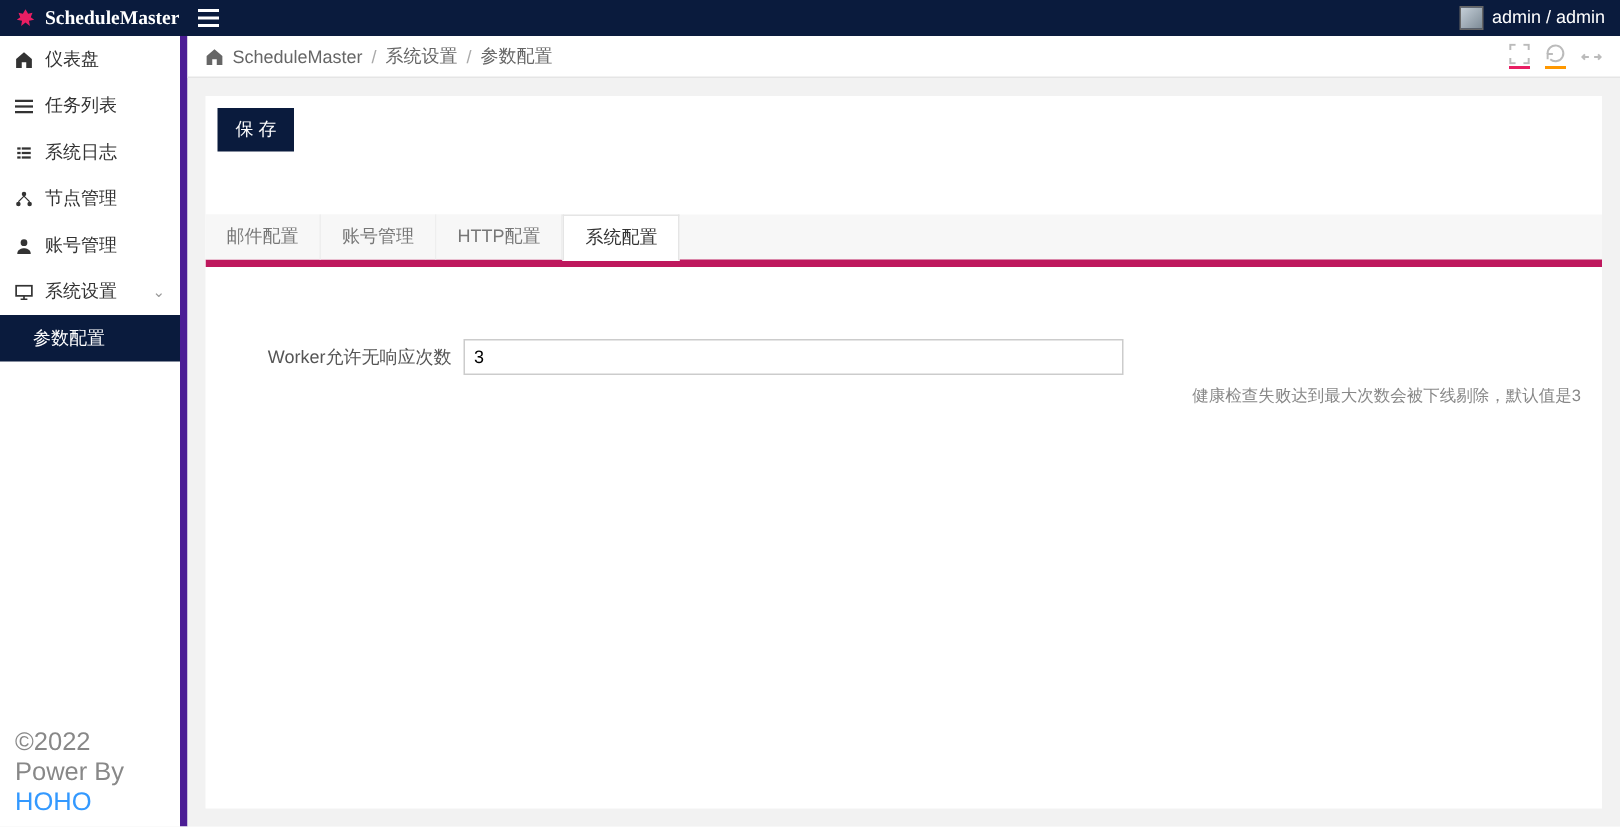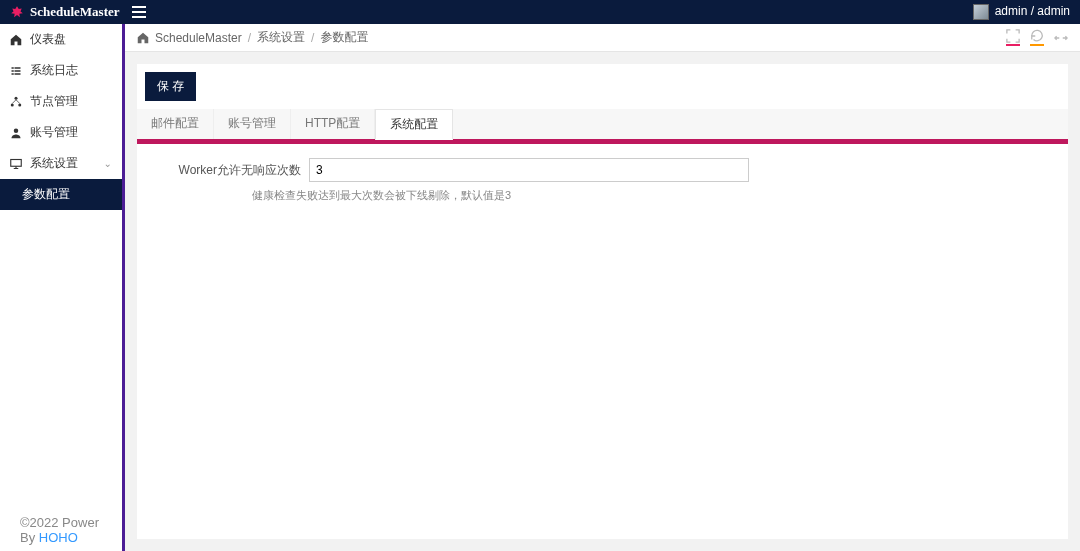--- a/index.html
+++ b/index.html
@@ -10,51 +10,51 @@
 .header-left { display: flex; align-items: center; gap: 6px; }
 .logo-icon { width: 14px; height: 14px; fill: #e91e63; }
 .brand { font-family: "Comic Sans MS", cursive; font-size: 13px; font-weight: bold; }
 .hamburger { width: 14px; height: 12px; display: flex; flex-direction: column; justify-content: space-between; cursor: pointer; margin-left: 6px; }
 .hamburger span { height: 2px; background: #fff; display: block; }
 .header-right { display: flex; align-items: flex-start; gap: 6px; }
 .avatar { width: 16px; height: 16px; background: linear-gradient(135deg,#c5cfd8,#7d8b96); border: 1px solid #666; }
 
 
 .layout { display: flex; height: calc(100% - 24px); }
-.sidebar { width: 125px; background: #fff; display: flex; flex-direction: column; border-right: 3px solid #4c1d95; }
+.sidebar { width: 125px; background: #fff; display: flex; flex-direction: column; border-right: 5px solid #4c1d95; }
 .menu { flex: 1; }
 .menu-item { display: flex; align-items: center; gap: 8px; padding: 7px 10px; cursor: pointer; color: #333; border-bottom: 0; }
 .menu-item .mi { width: 12px; height: 12px; display: inline-flex; align-items: center; justify-content: center; flex-shrink: 0; }
 .menu-item.sub { padding-left: 22px; background: #0a1b3d; color: #fff; }
 .menu-item.expand { justify-content: space-between; }
 .chev { font-size: 10px; color: #999; }
-.footer { font-size: 13px; color: #888; padding: 6px 20px; }
+.footer { font-size: 17px; color: #888; padding: 6px 10px; }
 .footer a { color: #3399ff; text-decoration: none; }
 
 .main { flex: 1; background: #f2f2f2; display: flex; flex-direction: column; overflow: hidden; }
 .breadcrumb-bar { background: #fff; height: 28px; display: flex; align-items: center; justify-content: space-between; padding: 0 12px; border-bottom: 1px solid #e5e5e5; }
 .breadcrumb { color: #666; display: flex; align-items: center; gap: 6px; }
 .breadcrumb .home { width: 12px; height: 12px; }
 .breadcrumb .sep { color: #aaa; }
 .tool-icons { display: flex; gap: 10px; align-items: center; }
 .tool-icons svg { width: 14px; height: 14px; cursor: pointer; }
 .red-under { border-bottom: 2px solid #e91e63; padding-bottom: 1px; }
 .orange-under { border-bottom: 2px solid #ff9800; padding-bottom: 1px; }
 
-.content { margin: 12px; background: #fff; flex: 1; display: flex; flex-direction: column; overflow: hidden; }
+.content { margin: 12px; background: #fff; flex: 1; display: flex; flex-direction: column; overflow: hidden; gap: 34px; }
 .save-bar { padding: 8px 8px 0 8px; }
 .save-btn { background: #0a1b3d; color: #fff; border: none; padding: 6px 12px; font-size: 12px; cursor: pointer; }
 .tabs { display: flex; border-bottom: 5px solid #be185d; background: #f7f7f7; margin-top: 8px; }
 .tab { padding: 6px 14px; color: #777; cursor: pointer; background: #f7f7f7; border-right: 1px solid #eee; }
 .tab.active { background: #fff; color: #333; border-bottom: 1px solid #fff; margin-bottom: -1px; border-top: 1px solid #e5e5e5; border-left: 1px solid #e5e5e5; border-right: 1px solid #e5e5e5; }
 .form-area { padding: 14px; }
 .form-row { display: flex; align-items: center; gap: 8px; margin-bottom: 6px; }
 .form-label { width: 150px; text-align: right; color: #555; }
 .form-input { width: 440px; padding: 4px 6px; border: 1px solid #ccc; font-size: 12px; }
-.form-hint { margin-left: 101px; color: #888; font-size: 11px; }
+.form-hint { margin-left: 80px; color: #888; font-size: 11px; text-align: right; }
 
 svg { display: block; }
 </style>
 </head>
 <body>
 
 <div class="header">
   <div class="header-left">
     <svg class="logo-icon" viewBox="0 0 24 24">
         <path d="M12 2 L15 7 L20 6 L18 11 L22 14 L16 15 L17 21 L12 17 L7 21 L8 15 L2 14 L6 11 L4 6 L9 7 Z"></path>
@@ -75,20 +75,30 @@
 <div class="layout">
   <div class="sidebar">
     <div class="menu">
       <div class="menu-item">
         <span class="mi">
             <svg viewBox="0 0 16 16" width="12" height="12" fill="#333">
               <path d="M8 1 L15 7 V15 H10 V10 H6 V15 H1 V7 Z"></path>
             </svg>
           </span>
         <span>仪表盘</span>
+      </div>
+      <div class="menu-item">
+        <span class="mi">
+            <svg viewBox="0 0 16 16" width="12" height="12" fill="#333">
+              <rect x="0" y="2" width="16" height="2"></rect>
+              <rect x="0" y="7" width="16" height="2"></rect>
+              <rect x="0" y="12" width="16" height="2"></rect>
+            </svg>
+          </span>
+        <span>任务列表</span>
       </div>
       <div class="menu-item">
         <span class="mi">
             <svg viewBox="0 0 16 16" width="12" height="12" fill="#333">
               <rect x="2" y="3" width="3" height="2"></rect>
               <rect x="6" y="3" width="8" height="2"></rect>
               <rect x="2" y="7" width="3" height="2"></rect>
               <rect x="6" y="7" width="8" height="2"></rect>
               <rect x="2" y="11" width="3" height="2"></rect>
               <rect x="6" y="11" width="8" height="2"></rect>

